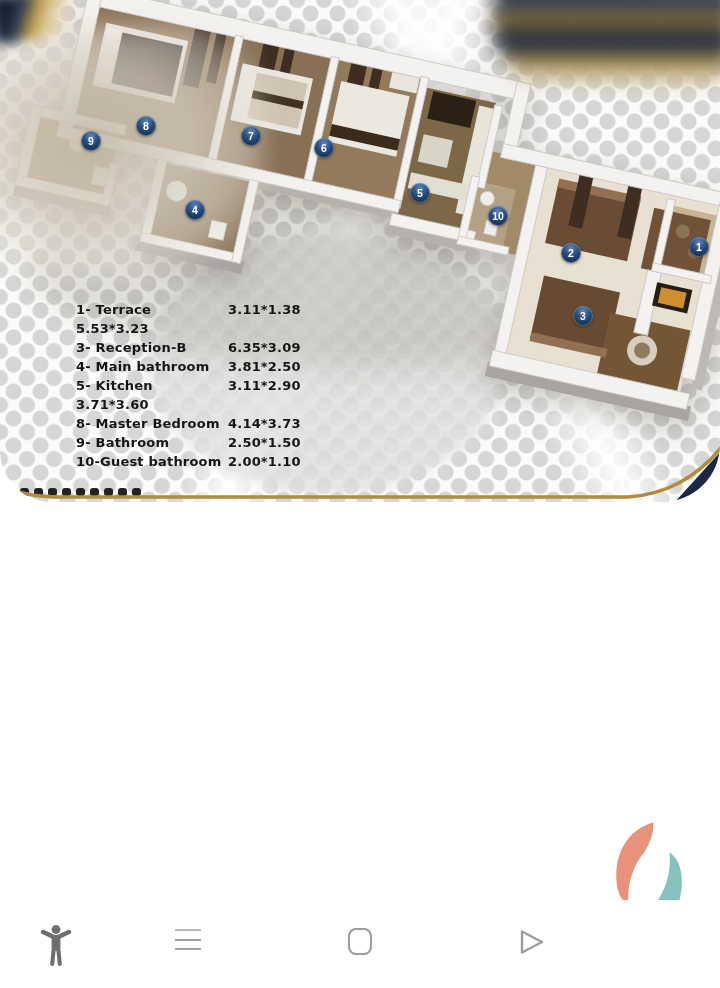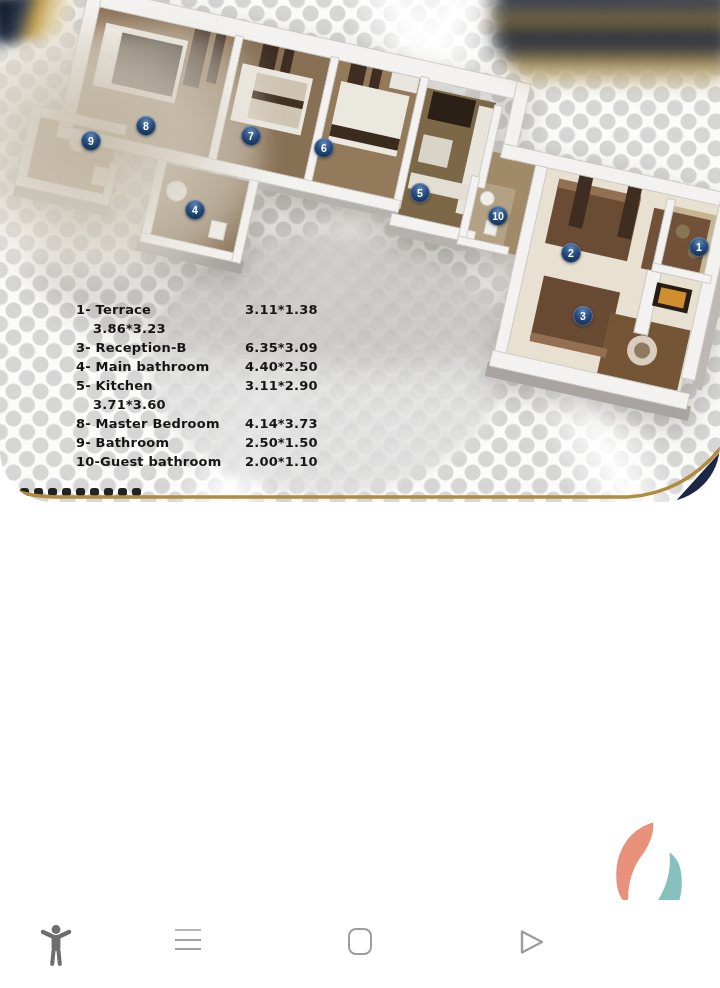--- a/index.html
+++ b/index.html
@@ -44,21 +44,21 @@
   .marker{position:absolute;width:20px;height:20px;border-radius:50%;
     background:radial-gradient(circle at 50% 26%,#5d87b8 0%,#2a4f80 40%,#153358 75%);
     color:#ffffff;font-weight:700;font-size:10.5px;line-height:20px;text-align:center;
     box-shadow:0 1px 3px rgba(0,0,0,.4), inset 0 0 0 1px rgba(255,255,255,.25);}
 
   
   .legend{position:absolute;left:76px;top:300px;color:#151515;
     font-family:"DejaVu Sans",sans-serif;font-weight:700;font-size:13px;letter-spacing:.2px;}
   .legend-row{display:flex;height:19px;line-height:19px;white-space:nowrap;}
   .legend-label{width:152px;}
-  .legend-size{width:90px;margin-left:17px;}
+  .legend-size{width:90px;}
 
   
   .border-svg{position:absolute;left:0;top:436px;width:720px;height:70px;}
   .cut-dots{position:absolute;left:6px;top:488px;display:flex;gap:5px;}
   .cut-dots span{width:9px;height:8px;background:#222222;border-radius:3px;}
 
   
   .logo{position:absolute;left:606px;top:820px;width:82px;height:122px;}
 
   
@@ -203,29 +203,29 @@
     <div class="marker" style="left:136px;top:116px">8</div>
     <div class="marker" style="left:81px;top:131px">9</div>
     <div class="marker" style="left:488px;top:206px">10</div>
 
     <div class="legend">
       <div class="legend-row">
           <span class="legend-label">1- Terrace</span>
           <span class="legend-size">3.11*1.38</span>
         </div>
       <div class="legend-row">
-          <span class="legend-size">3.86*3.23</span>
+          <span class="legend-size">5.53*3.23</span>
         </div>
       <div class="legend-row">
           <span class="legend-label">3- Reception-B</span>
           <span class="legend-size">6.35*3.09</span>
         </div>
       <div class="legend-row">
           <span class="legend-label">4- Main bathroom</span>
-          <span class="legend-size">4.40*2.50</span>
+          <span class="legend-size">3.81*2.50</span>
         </div>
       <div class="legend-row">
           <span class="legend-label">5- Kitchen</span>
           <span class="legend-size">3.11*2.90</span>
         </div>
       <div class="legend-row">
           <span class="legend-size">3.71*3.60</span>
         </div>
       <div class="legend-row">
           <span class="legend-label">8- Master Bedroom</span>

